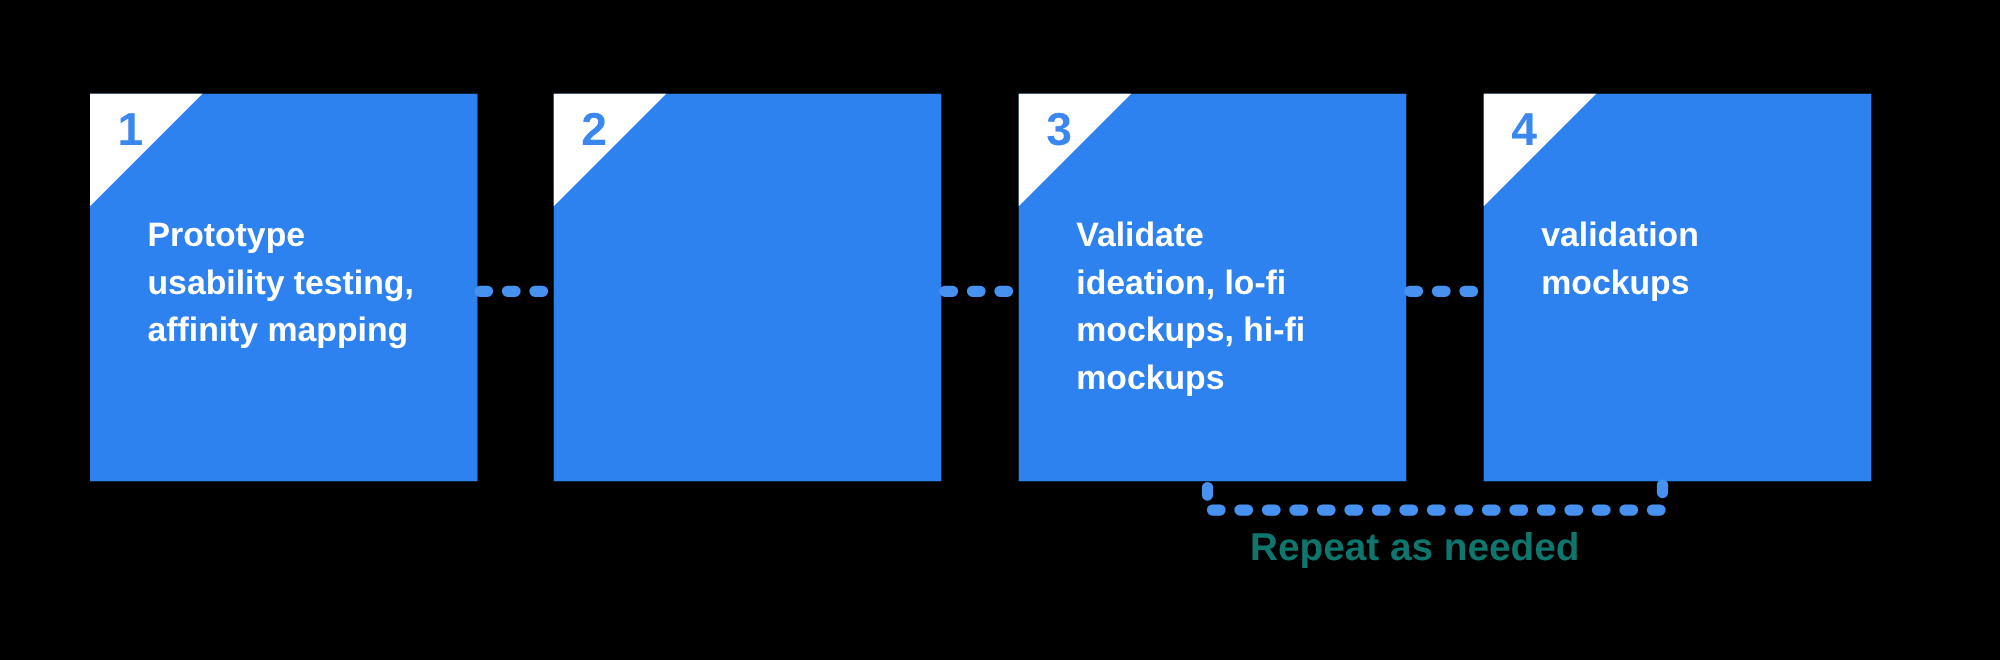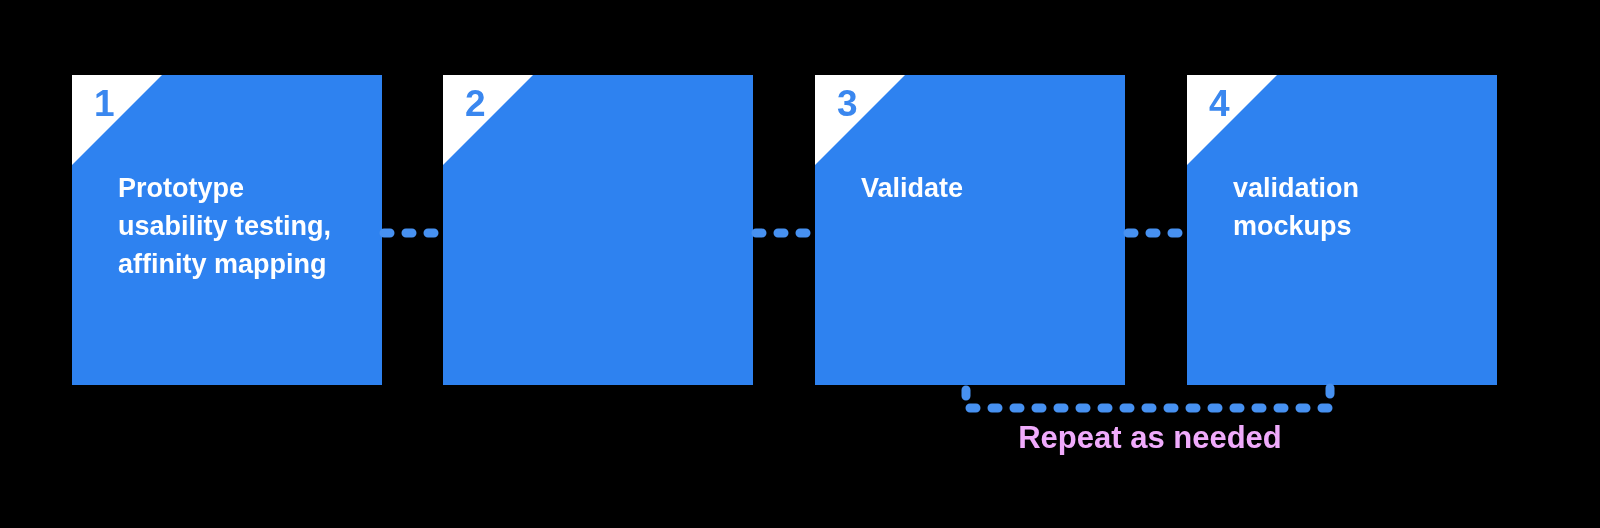--- a/index.html
+++ b/index.html
@@ -68,22 +68,21 @@
     inset: 0;
     width: 1600px;
     height: 528px;
     pointer-events: none;
   }
   .loop-label {
     position: absolute;
     left: 1000px;
     top: 420px;
     width: 300px;
-    text-align: center;
-    color: #f0abfc;
+    color: #0f766e;
     font-size: 31px;
     font-weight: 700;
   }
 </style>
 </head>
 <body>
 
 <div class="diagram">
 
   <div class="step-box pos-0">
@@ -99,20 +98,23 @@
   <div class="step-box pos-1">
     <div class="corner"></div>
     <div class="step-number">2</div>
   </div>
 
   <div class="step-box pos-2">
     <div class="corner"></div>
     <div class="step-number">3</div>
     <div class="step-content">
       <div class="step-title">Validate</div>
+      <div class="step-desc">ideation, lo-fi
+mockups, hi-fi
+mockups</div>
     </div>
   </div>
 
   <div class="step-box pos-3">
     <div class="corner"></div>
     <div class="step-number">4</div>
     <div class="step-content">
       <div class="step-desc">validation mockups</div>
     </div>
   </div>

